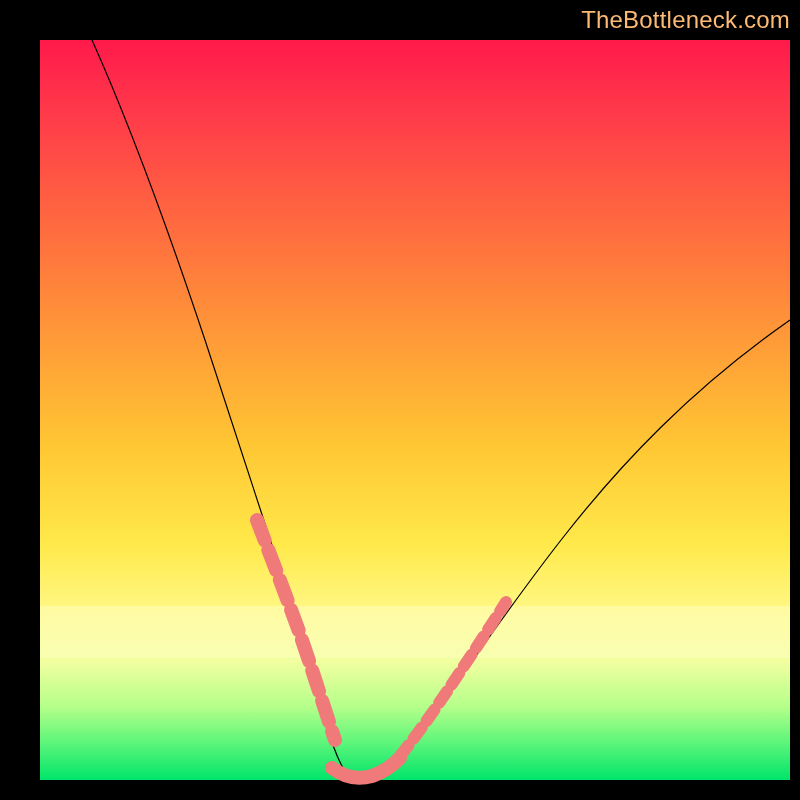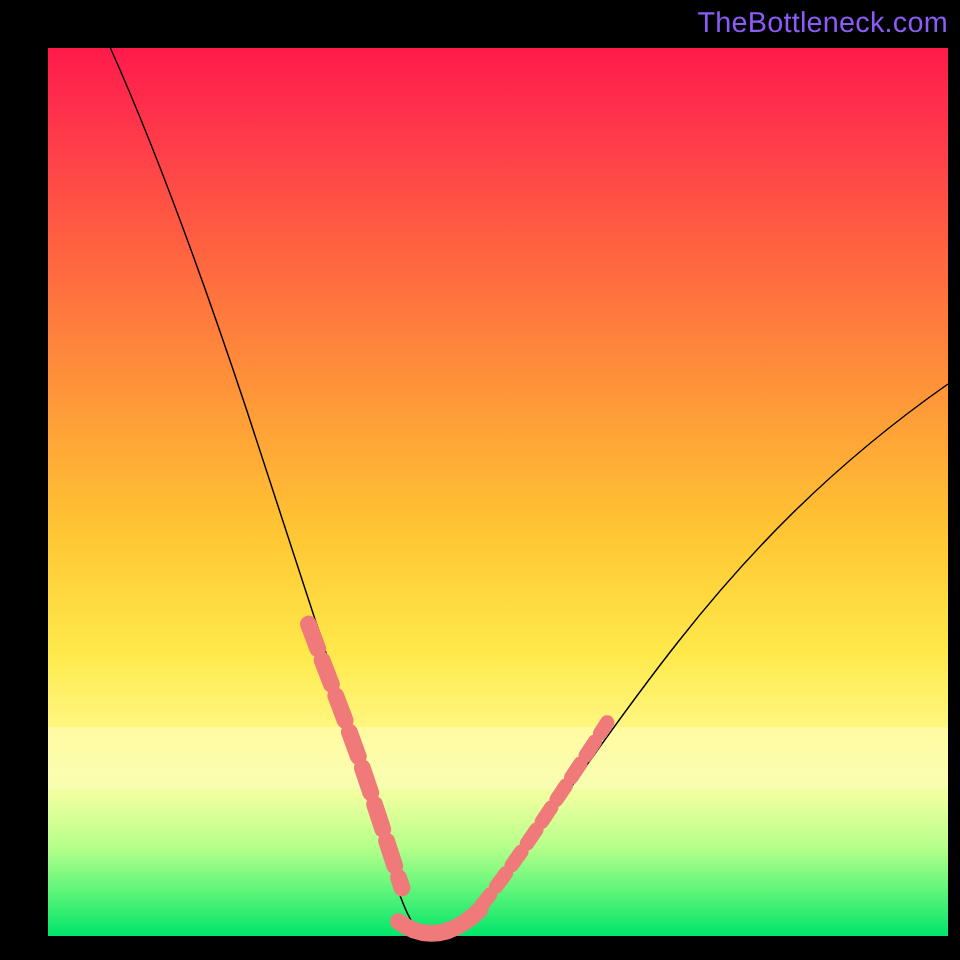--- a/index.html
+++ b/index.html
@@ -77,21 +77,21 @@
   .pink-solid {
     fill: none;
     stroke: #ef7a79;
     stroke-width: 14;
     stroke-linecap: round;
   }
   .watermark {
     position: absolute;
     top: 6px;
     right: 10px;
-    color: #8b5cf6;
+    color: #fdba74;
     font-size: 24px;
     font-weight: 500;
     letter-spacing: 0.2px;
     user-select: none;
   }
 </style>
 </head>
 <body>
 
 <div class="frame">

